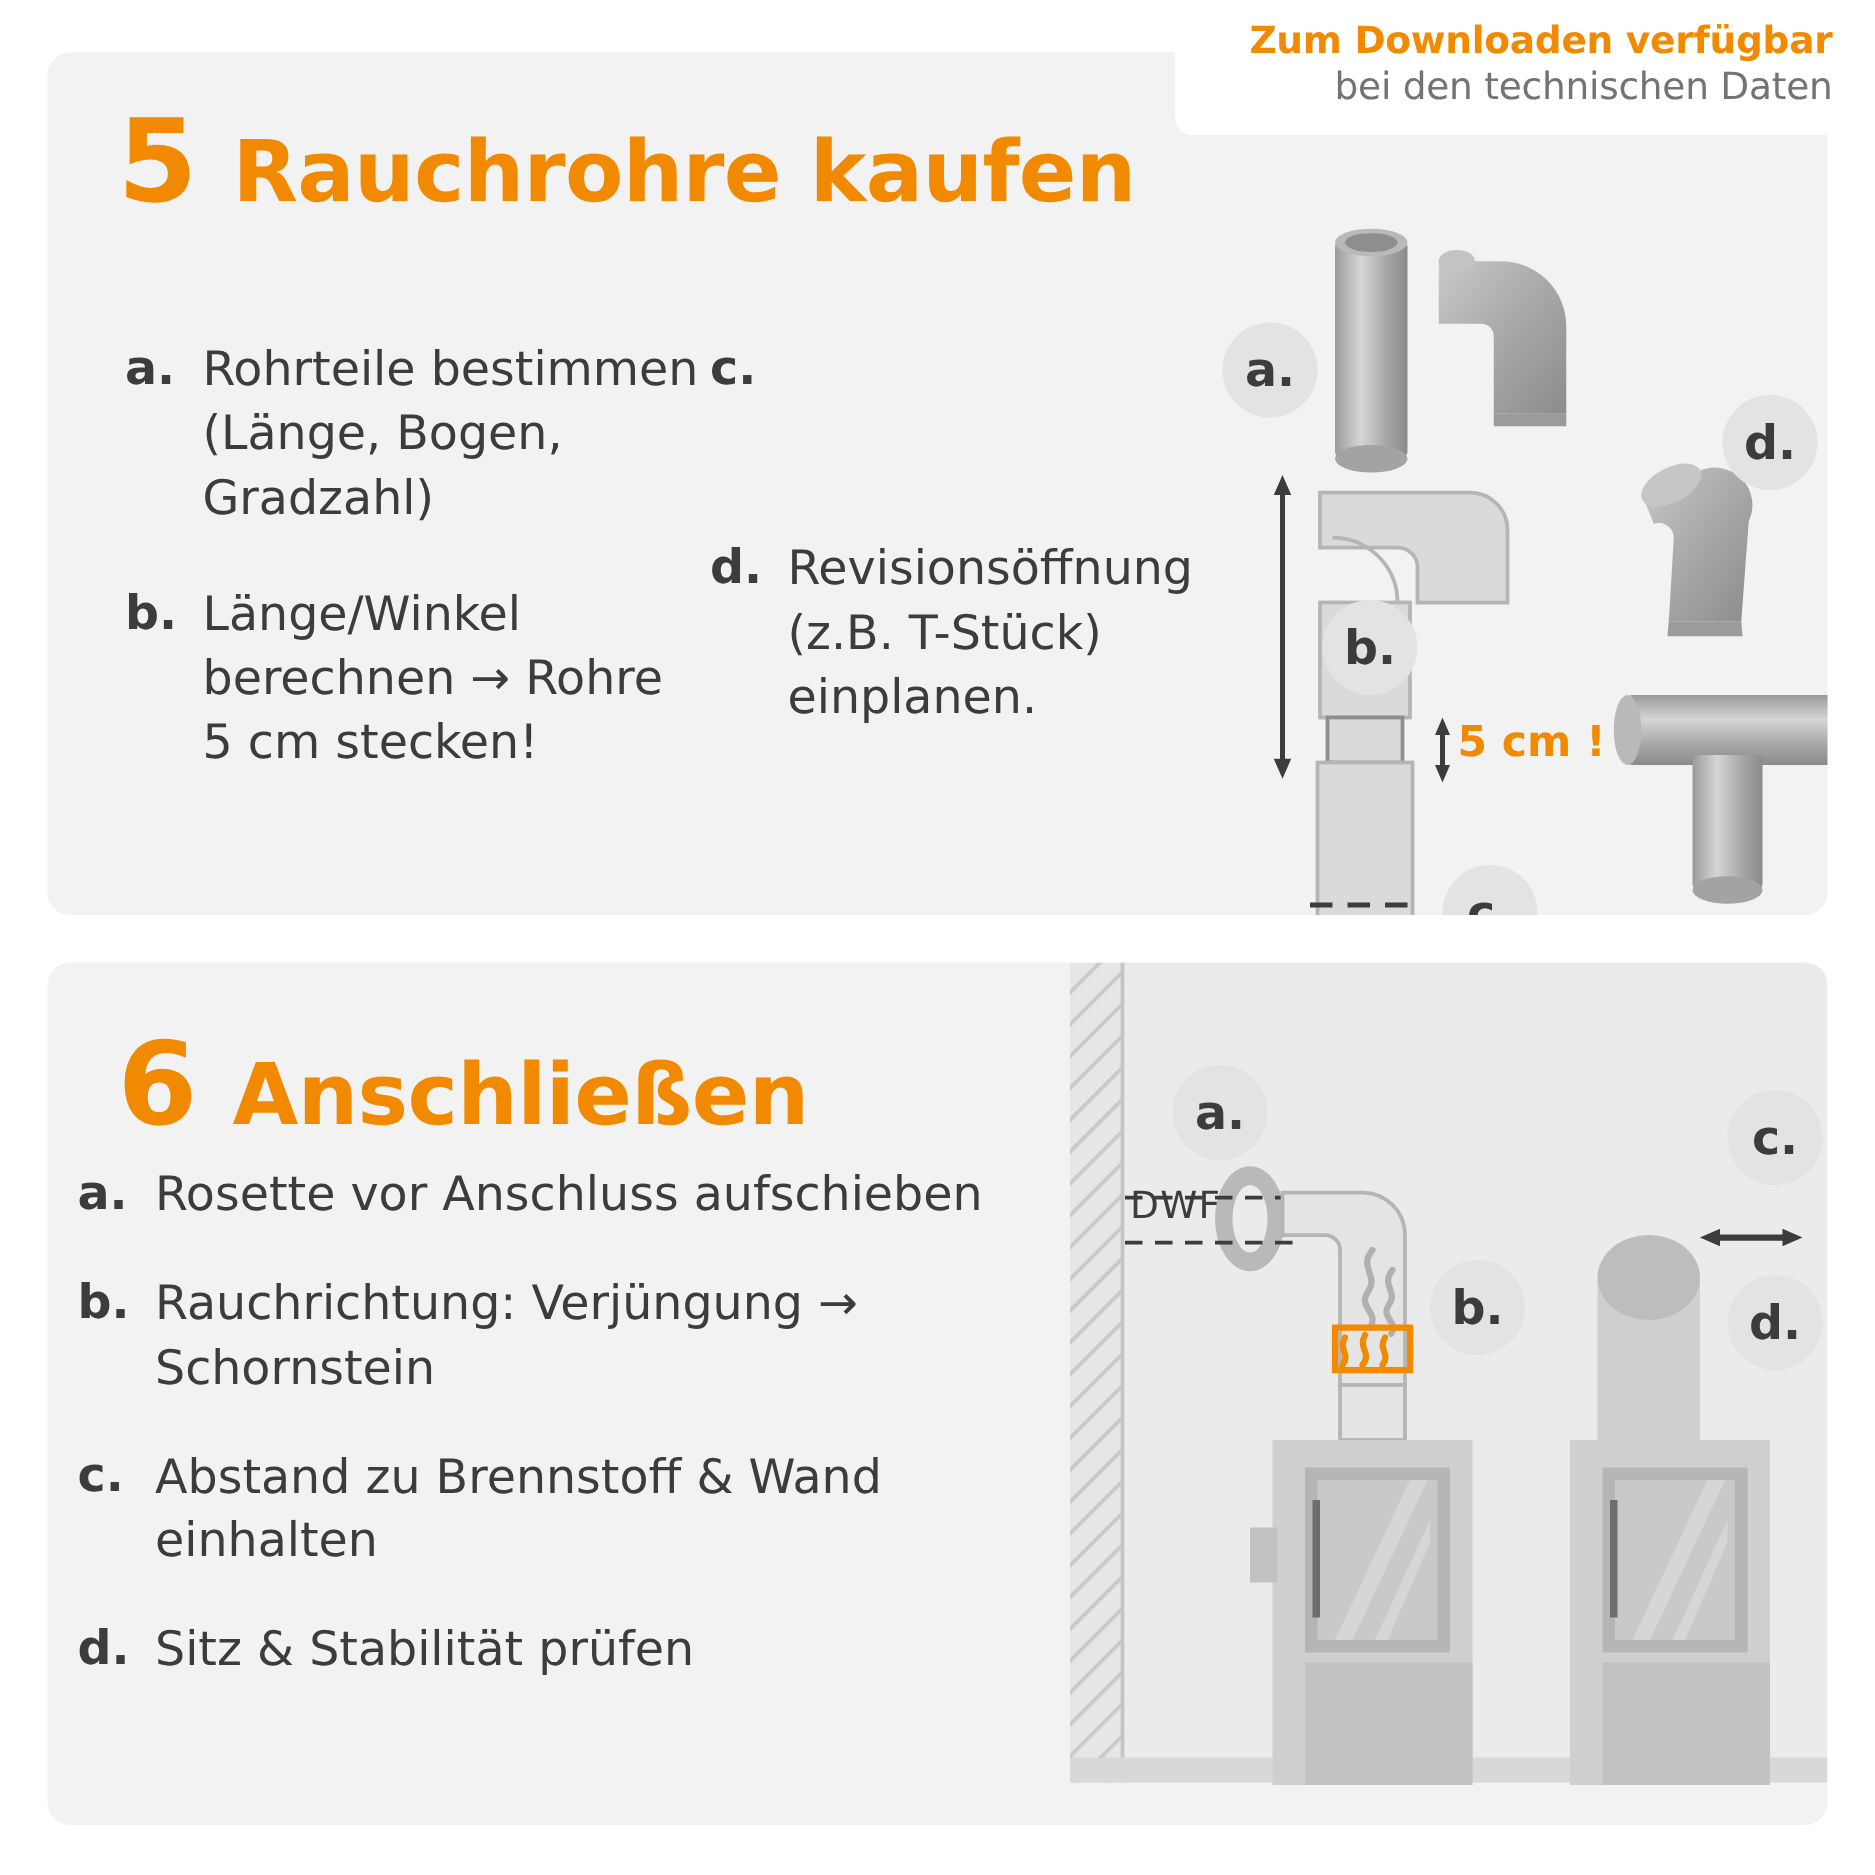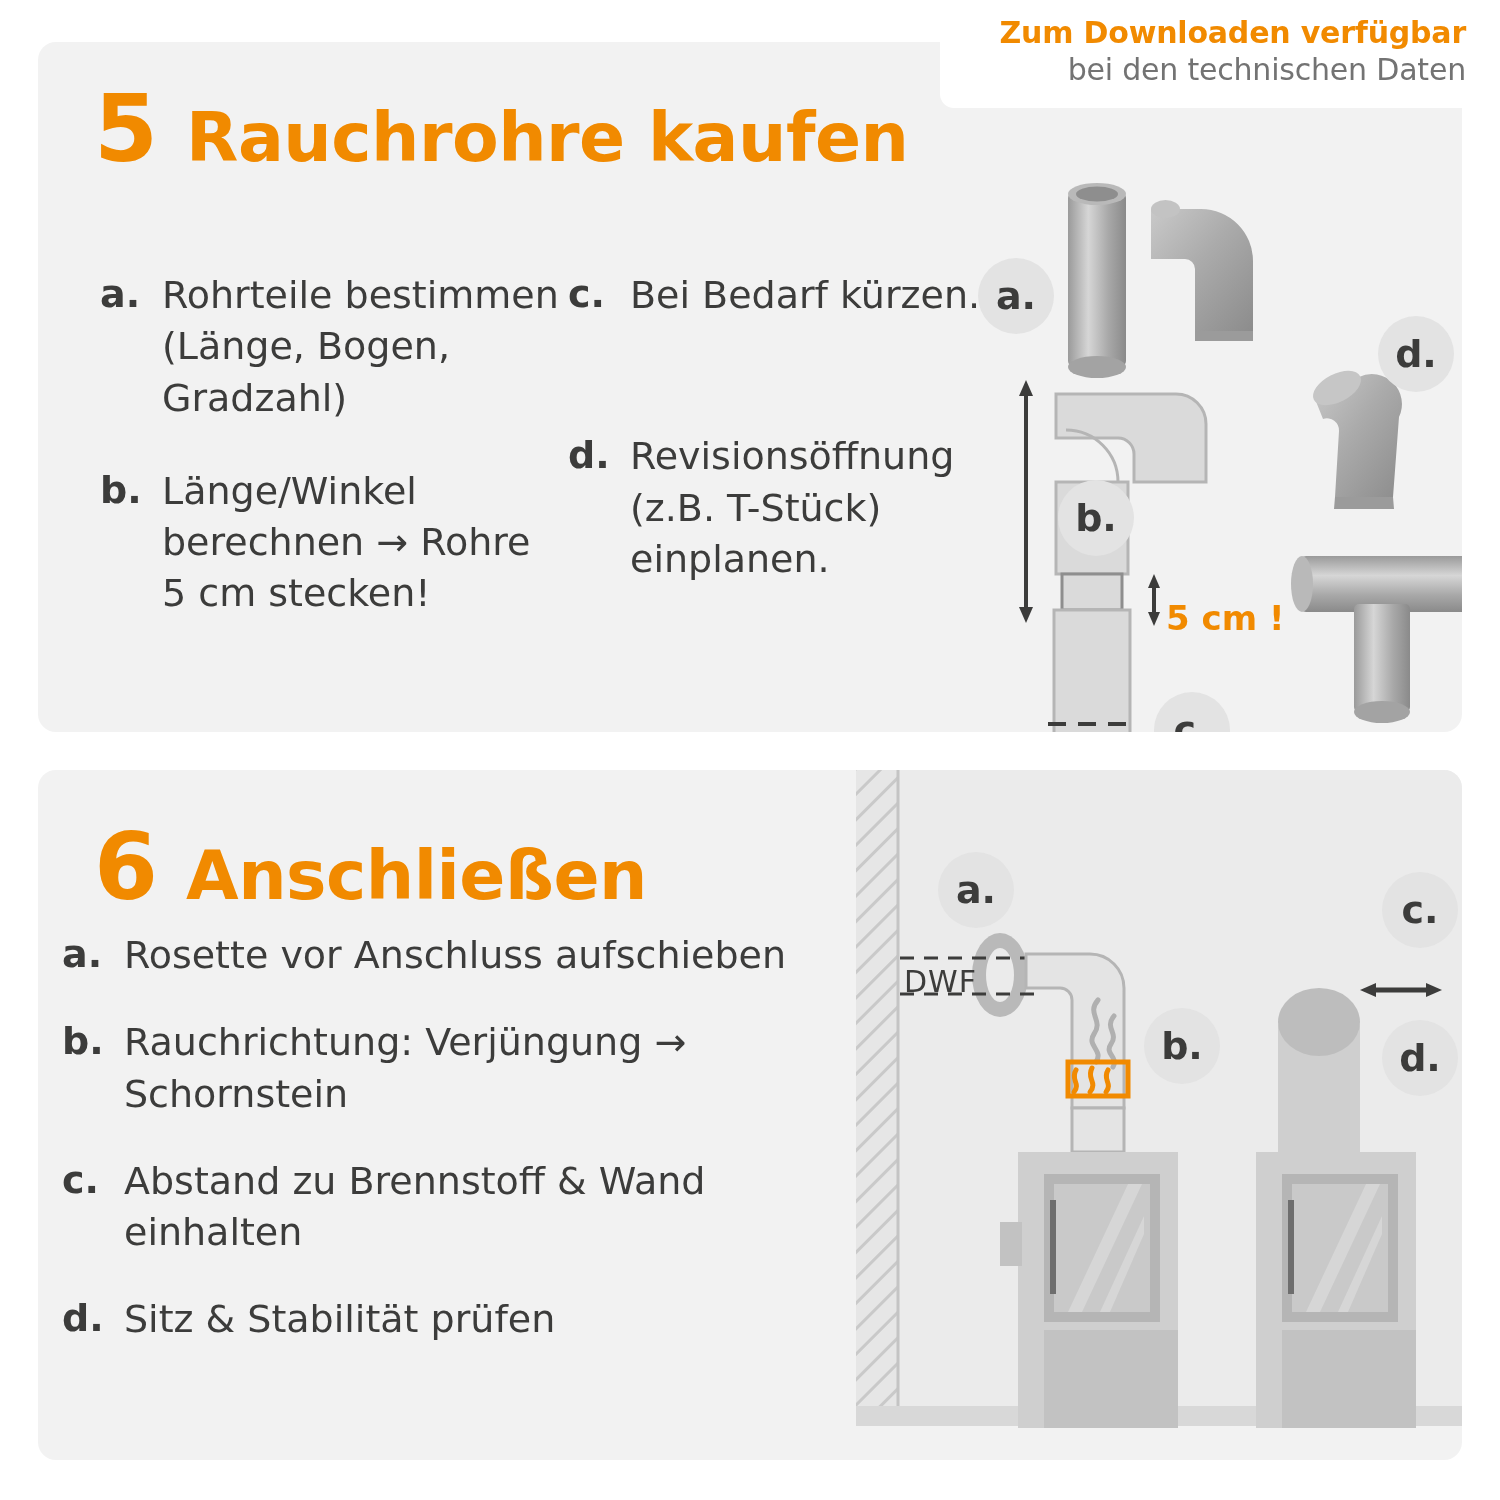--- a/index.html
+++ b/index.html
@@ -177,21 +177,20 @@
       </div>
       <div class="bullet" style="margin-top:42px;">
         <div class="marker">b.</div>
         <div class="text">Länge/Winkel berechnen → Rohre 5 cm stecken!</div>
       </div>
     </div>
 
     <div class="bullets" id="bullets-5-right">
       <div class="bullet">
         <div class="marker">c.</div>
-        <div class="text">Bei Bedarf kürzen.</div>
       </div>
       <div class="bullet" style="margin-top:110px;">
         <div class="marker">d.</div>
         <div class="text">Revisionsöffnung (z.B. T-Stück) einplanen.</div>
       </div>
     </div>
 
     <div class="illus" id="illus-5">
       <svg width="542" height="690" viewBox="0 0 542 690">
         <defs>
@@ -262,21 +261,21 @@
           <rect x="396" y="520" width="56" height="108" rx="5" fill="url(#g-pipe-v)"></rect>
           <ellipse cx="424" cy="628" rx="28" ry="11" fill="#a3a3a3"></ellipse>
         </g>
       </svg>
 
       <div class="badge" style="left:20px; top:174px;">a.</div>
       <div class="badge" style="left:100px; top:396px;">b.</div>
       <div class="badge" style="left:196px; top:608px;">c.</div>
       <div class="badge" style="left:420px; top:232px;">d.</div>
 
-      <div class="cm-label" style="left:208px; top:514px;">5 cm !</div>
+      <div class="cm-label" style="left:208px; top:490px;">5 cm !</div>
     </div>
   </div>
 
   <div class="card" id="card-6">
 
     <div class="card-header" style="top:52px;">
       <div class="step-num">6</div>
       <div class="step-title">Anschließen</div>
     </div>
 
@@ -362,21 +361,21 @@
           <polygon points="1322,220 1338,213 1338,227" fill="#3c3c3b"></polygon>
           <polygon points="1404,220 1388,213 1388,227" fill="#3c3c3b"></polygon>
         </g>
       </svg>
 
       <div class="badge" style="left:900px; top:82px;">a.</div>
       <div class="badge" style="left:1106px; top:238px;">b.</div>
       <div class="badge" style="left:1344px; top:102px;">c.</div>
       <div class="badge" style="left:1344px; top:250px;">d.</div>
 
-      <div class="dwf-label" style="left:866px; top:194px;">DWF</div>
+      <div class="dwf-label" style="left:866px; top:177px;">DWF</div>
     </div>
   </div>
 
   <div class="download-banner">
     <div class="line1">Zum Downloaden verfügbar</div>
     <div class="line2">bei den technischen Daten</div>
   </div>
 
 </div>
 

